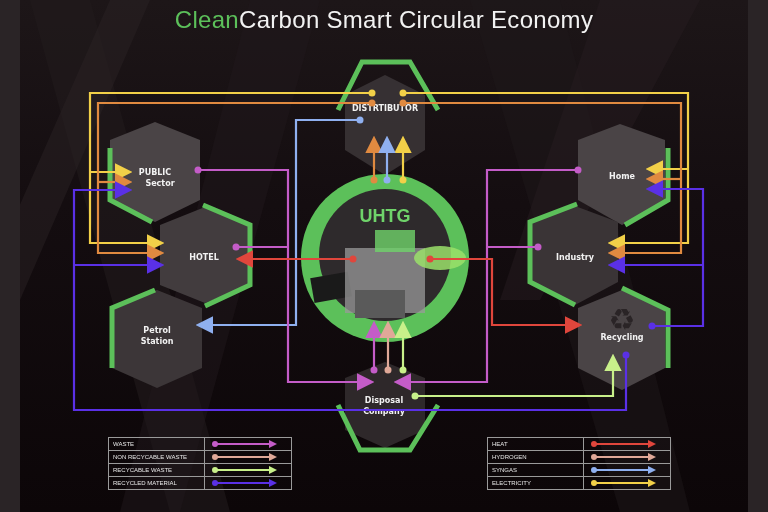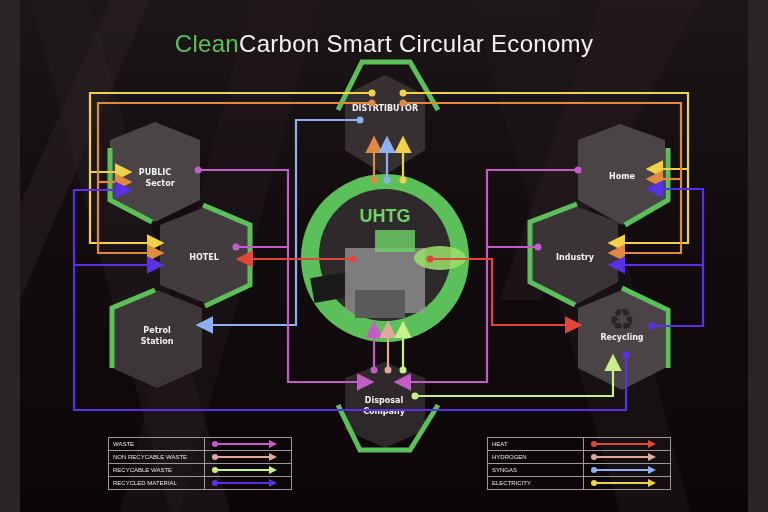--- a/index.html
+++ b/index.html
@@ -1,20 +1,20 @@
 <!DOCTYPE html>
 <html><head>
 <meta charset="utf-8">
 <style>
   html,body{margin:0;padding:0;background:#0d0709;}
   .stage{position:relative;width:768px;height:512px;overflow:hidden;
     background:linear-gradient(180deg,#1d1618 0%,#140d10 40%,#0c0608 100%);}
   .bgstripes{position:absolute;inset:0;}
   .title{position:absolute;top:6px;left:0;width:768px;text-align:center;
-    font-family:"Liberation Sans",sans-serif;font-size:24px;color:#f2f2f2;letter-spacing:0.3px;margin-top:24px;}
+    font-family:"Liberation Sans",sans-serif;font-size:24px;color:#f2f2f2;letter-spacing:0.3px;}
   .title .accent{color:#5cc05a;}
   svg.diagram{position:absolute;left:0;top:0;}
   .lbl{font-family:"DejaVu Sans",sans-serif;fill:#f2f2f2;font-size:8px;font-weight:bold;}
   .uhtg{font-family:"Liberation Sans",sans-serif;fill:#6fd36a;font-size:18px;font-weight:bold;}
   .legend{position:absolute;border:1px solid #9a9a9a;font-family:"Liberation Sans",sans-serif;}
   .legend .row{display:flex;height:12px;border-bottom:1px solid #9a9a9a;}
   .legend .row:last-child{border-bottom:none;}
   .legend .name{width:96px;border-right:1px solid #9a9a9a;color:#e8e8e8;font-size:6px;line-height:12px;padding-left:4px;box-sizing:border-box;}
   .legend .swatch{flex:1;position:relative;}
   .legend .swatch svg{position:absolute;left:0;top:0;}

